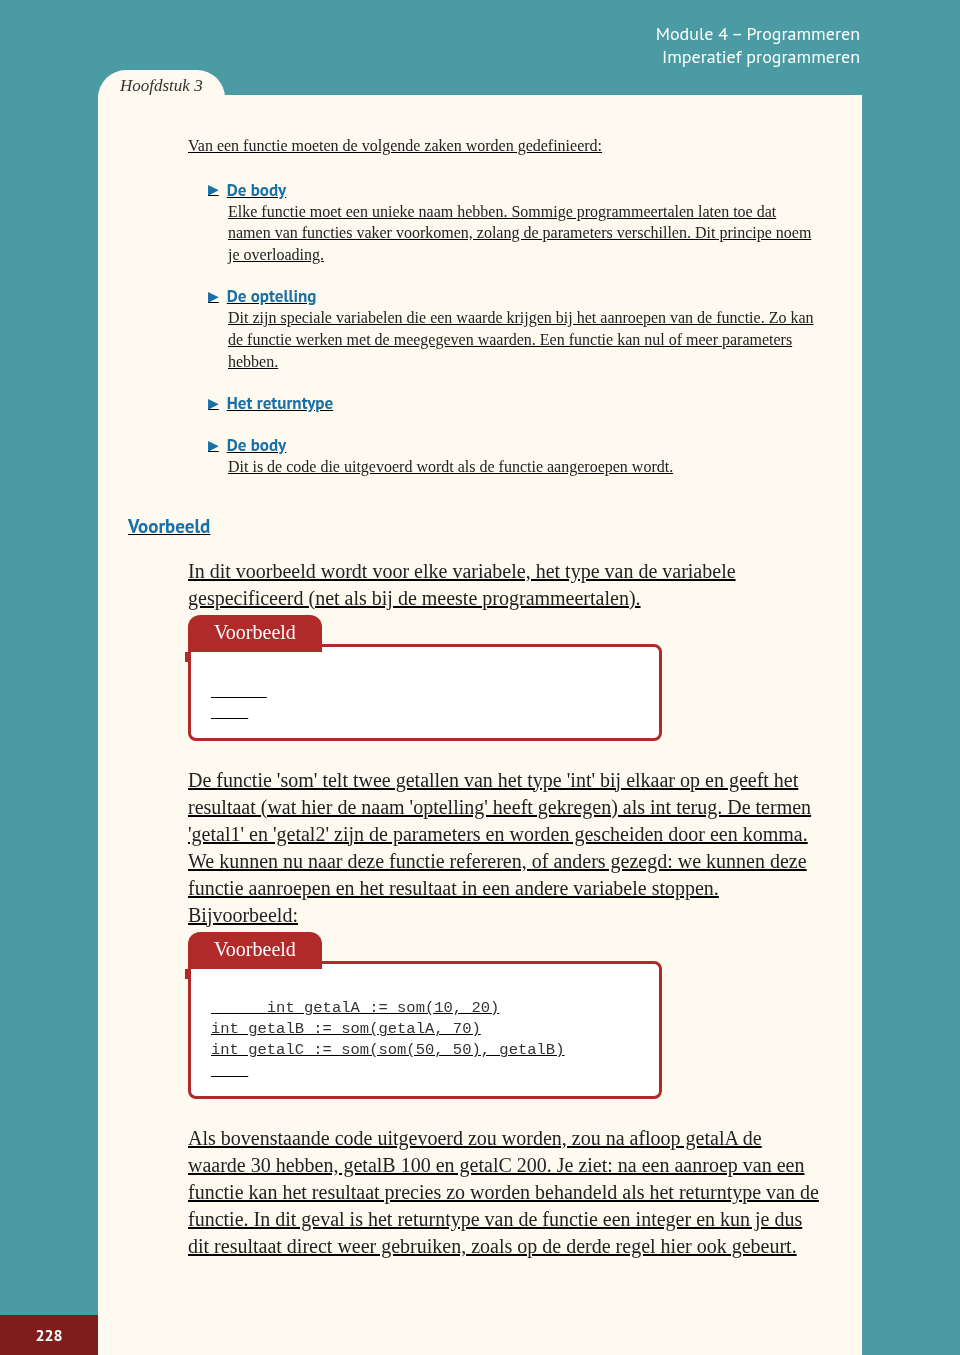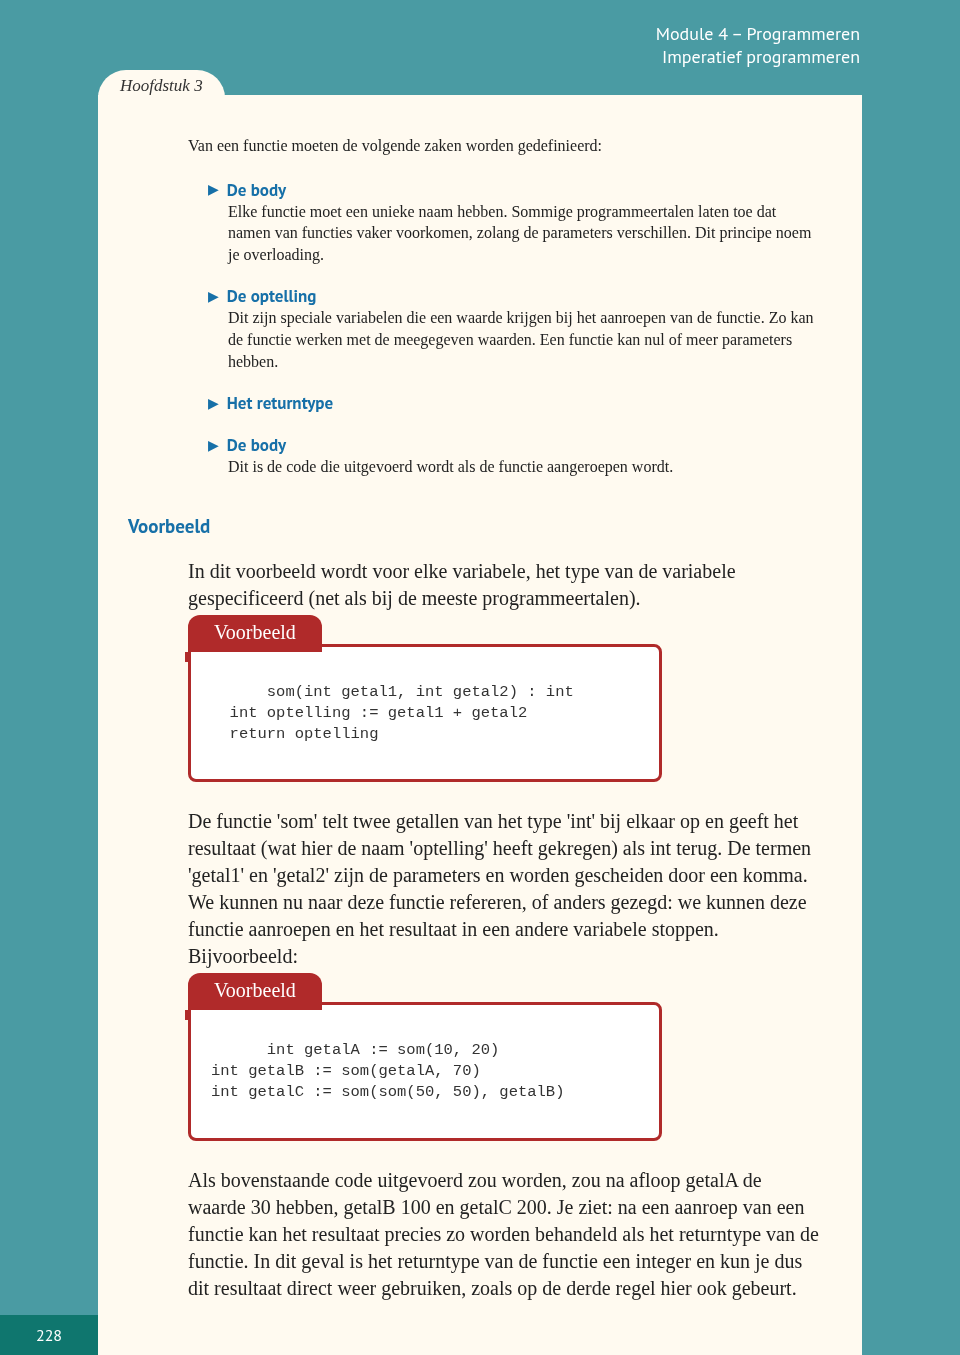--- a/index.html
+++ b/index.html
@@ -41,20 +41,21 @@
     font-style: italic;
   }
   .page {
     position: absolute;
     left: 98px;
     top: 95px;
     right: 98px;
     bottom: 0;
     background: #fffaf0;
     padding: 40px 30px 36px 30px;
+    text-decoration: underline;
   }
   .page-inner {
     margin-left: 60px;
     margin-right: 10px;
   }
   .intro {
     font-size: 16px;
     color: #222;
     margin-bottom: 22px;
     line-height: 1.35;
@@ -128,25 +129,25 @@
     width: 3px;
     height: 10px;
     background: #b02a2a;
   }
   .page-number {
     position: absolute;
     left: 0;
     bottom: 0;
     width: 98px;
     height: 40px;
-    background: #0f766e;
+    background: #7f1d1d;
     color: #fff;
     font-family: "PT Sans", sans-serif;
     font-size: 16px;
-    font-weight: normal;
+    font-weight: bold;
     display: flex;
     align-items: center;
     justify-content: center;
   }
   .left-strip {
     position: absolute;
     left: 0; top: 95px; bottom: 0;
     width: 98px;
     background: #4a9ba3;
   }
@@ -205,23 +206,21 @@
         </div>
         <div class="def-body">Dit is de code die uitgevoerd wordt als de functie aangeroepen wordt.</div>
       </div>
     </div>
 
     <h3 class="section-title">Voorbeeld</h3>
 
     <p class="para">In dit voorbeeld wordt voor elke variabele, het type van de variabele gespecificeerd (net als bij de meeste programmeertalen).</p>
 
     <div class="example-box">
-      <div class="example-tab">Voorbeeld</div><span>som(int getal1, int getal2) : int
-  int optelling := getal1 + getal2
-  return optelling</span>
+      <div class="example-tab">Voorbeeld</div>
     </div>
 
     <p class="para">De functie 'som' telt twee getallen van het type 'int' bij elkaar op en geeft het resultaat (wat hier de naam 'optelling' heeft gekregen) als int terug. De termen 'getal1' en 'getal2' zijn de parameters en worden gescheiden door een komma. We kunnen nu naar deze functie refereren, of anders gezegd: we kunnen deze functie aanroepen en het resultaat in een andere variabele stoppen. Bijvoorbeeld:</p>
 
     <div class="example-box">
       <div class="example-tab">Voorbeeld</div><span>int getalA := som(10, 20)
 int getalB := som(getalA, 70)
 int getalC := som(som(50, 50), getalB)</span>
     </div>
 

